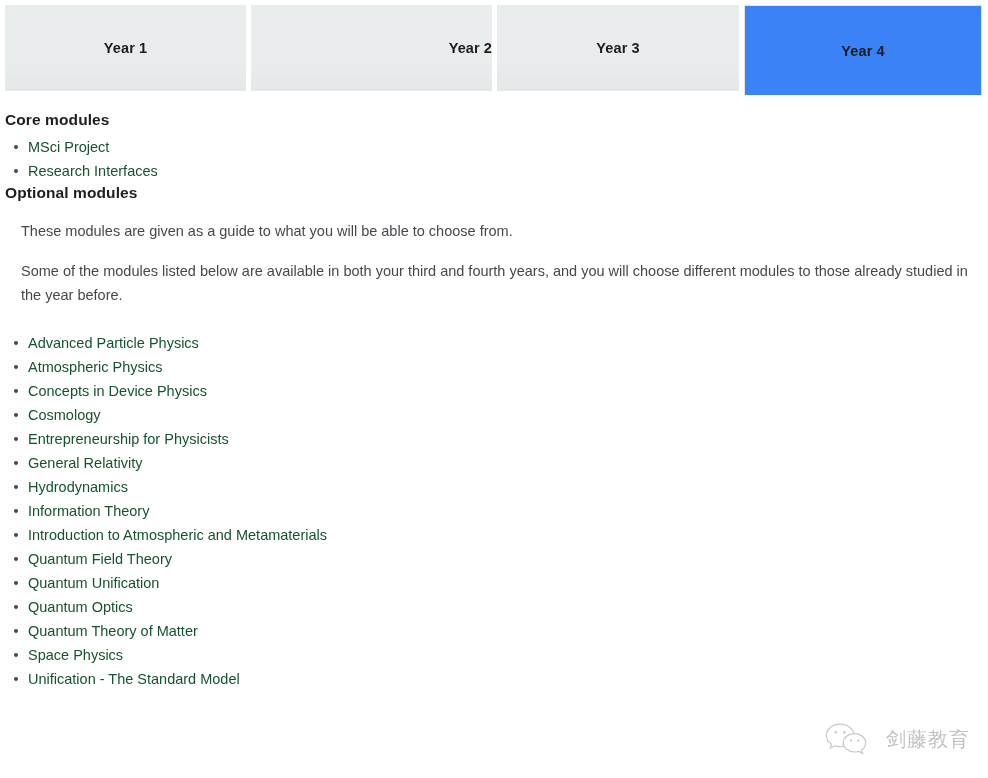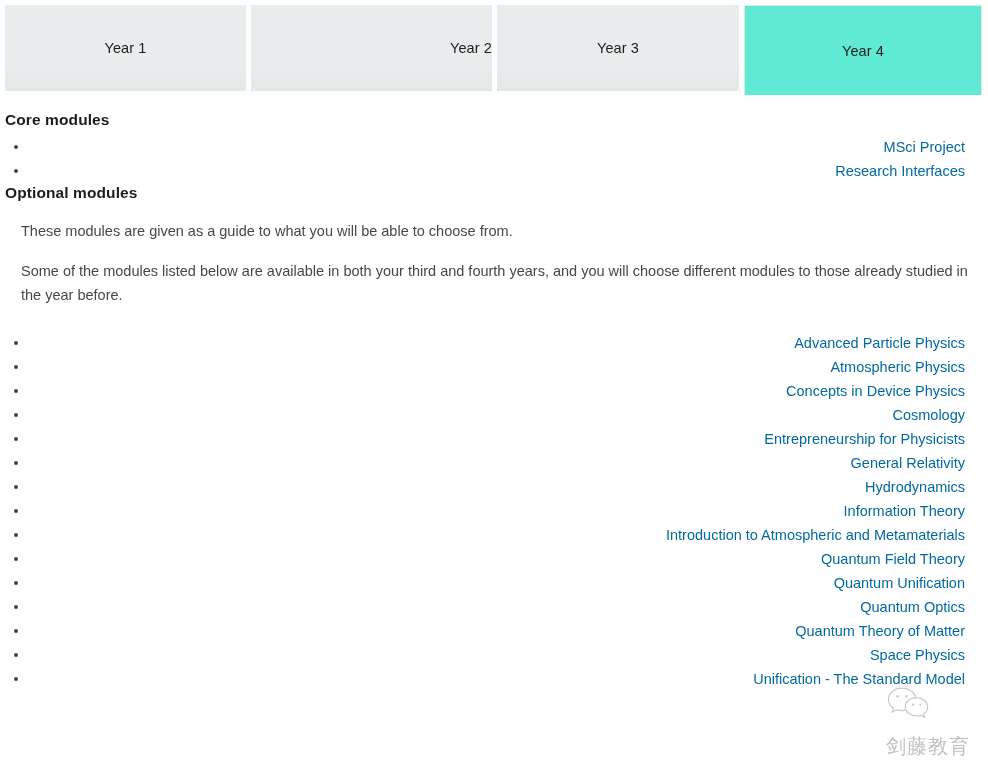--- a/index.html
+++ b/index.html
@@ -30,32 +30,32 @@
   .tab {
     position: relative;
     height: 86px;
     margin-top: 5px;
     margin-right: 5px;
     display: flex;
     align-items: center;
     justify-content: center;
     box-sizing: border-box;
     font-size: 14.5px;
-    font-weight: normal;
+    font-weight: bold;
     color: #1d1d1d;
     letter-spacing: 0.1px;
     cursor: pointer;
     user-select: none;
   }
   .tab.inactive {
     background: linear-gradient(to bottom, #e9ecec 0%, #e9ecec 72%, #e4e7e7 100%);
     border: none;
   }
   .tab.active {
-    background: #5eead4;
+    background: #3b82f6;
     border: 1px solid #e2e4e5;
     border-bottom: none;
     height: 90px;
     margin-top: 5px;
   }
   .tab-1 { width: 241px; margin-left: 5px; }
   .tab-2 { width: 241px; justify-content: flex-end; }
   .tab-3 { width: 242px; }
   .tab-4 { width: 238px; margin-right: 6px; }
 
@@ -79,23 +79,22 @@
 
   ul.module-list {
     margin: 5px 0 0 0;
     padding: 0 0 0 23px;
     list-style: none;
   }
   ul.module-list li {
     position: relative;
     font-size: 14.5px;
     line-height: 24px;
-    color: #0369a1;
+    color: #14532d;
     padding-left: 0;
-    text-align: right;
   }
   ul.module-list li::before {
     content: "";
     position: absolute;
     left: -14px;
     top: 10px;
     width: 4px;
     height: 4px;
     border-radius: 50%;
     background: #44484c;
@@ -111,25 +110,24 @@
   .para-2 { margin-top: 22px; width: 952px; }
 
   ul.optional-list { margin-top: 24px; }
 
   
   .watermark {
     position: absolute;
     right: 18px;
     bottom: 22px;
     display: flex;
-    align-items: flex-start;
+    align-items: center;
     gap: 16px;
     opacity: 0.62;
     pointer-events: none;
-    flex-direction: column;
   }
   .wm-icon { width: 46px; height: 34px; display: block; }
   .wm-text {
     font-size: 20px;
     color: #9a9a9a;
     letter-spacing: 1px;
     font-family: "DejaVu Sans", sans-serif;
     line-height: 1;
   }
 </style>

